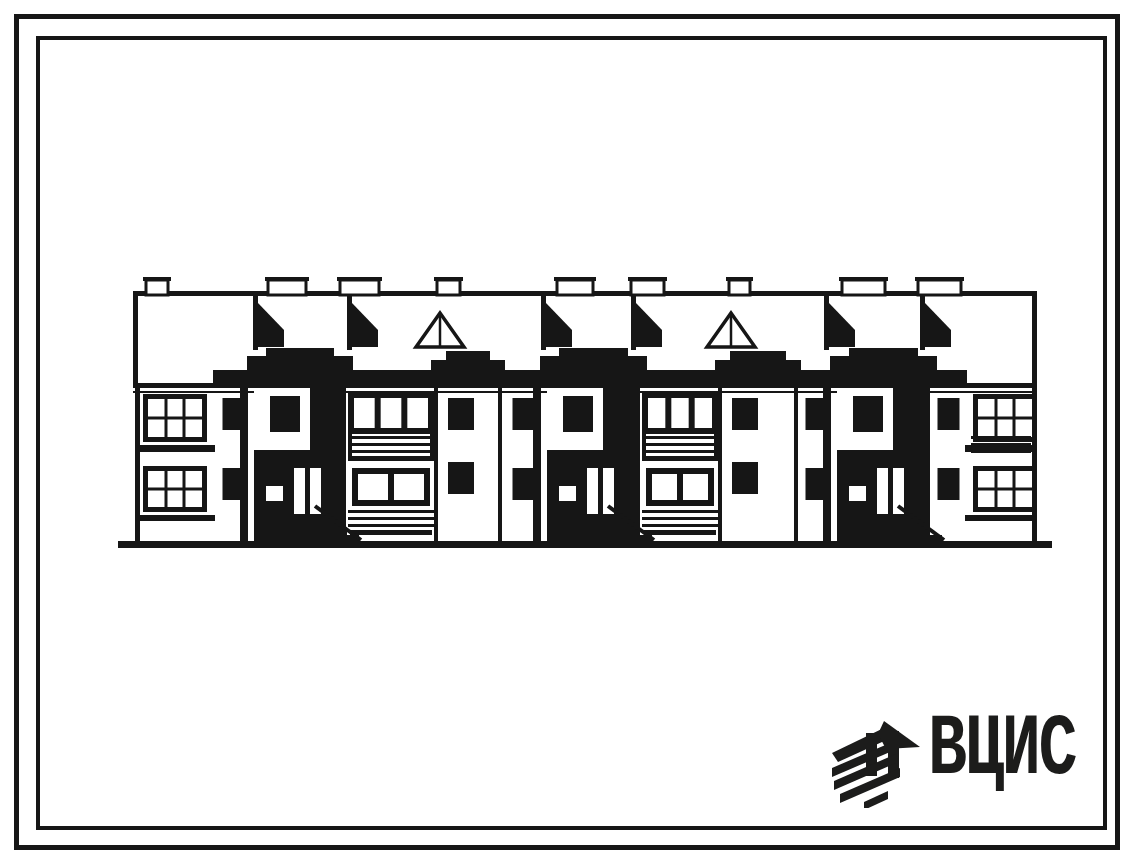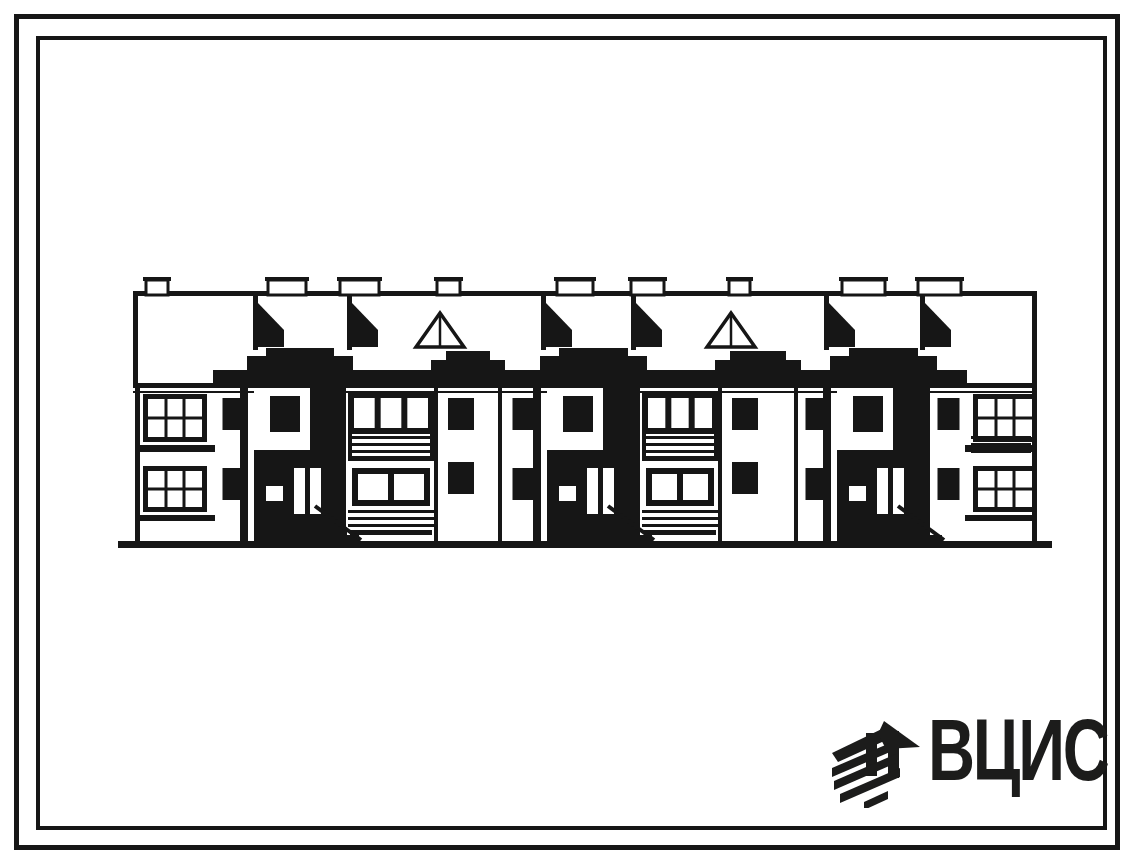--- a/index.html
+++ b/index.html
@@ -1,17 +1,17 @@
 <!DOCTYPE html>
 <html><head>
 <meta charset="utf-8">
 <style>
   html,body{margin:0;padding:0;background:#ffffff;}
   #sheet{position:relative;width:1134px;height:863px;background:#ffffff;overflow:hidden;
-         font-family:Liberation Sans, sans-serif;}
+         font-family:Liberation Mono, monospace;}
   .frame-outer{position:absolute;left:14px;top:14px;right:14px;bottom:13px;border:5px solid #161616;}
   .frame-inner{position:absolute;left:36px;top:36px;right:27px;bottom:33px;border:4px solid #161616;}
   #elev{position:absolute;left:0;top:0;width:1134px;height:863px;}
   .logo{position:absolute;left:830px;top:712px;display:flex;align-items:flex-start;}
   .logo-icon{width:96px;height:92px;margin-top:4px;}
   .logo-text{font-weight:bold;font-size:88px;line-height:1;color:#1c1c1b;
              transform:scaleX(0.74);transform-origin:left top;letter-spacing:-3px;
              margin-left:2px;margin-top:-6px;white-space:nowrap;}
 </style>
 </head>

